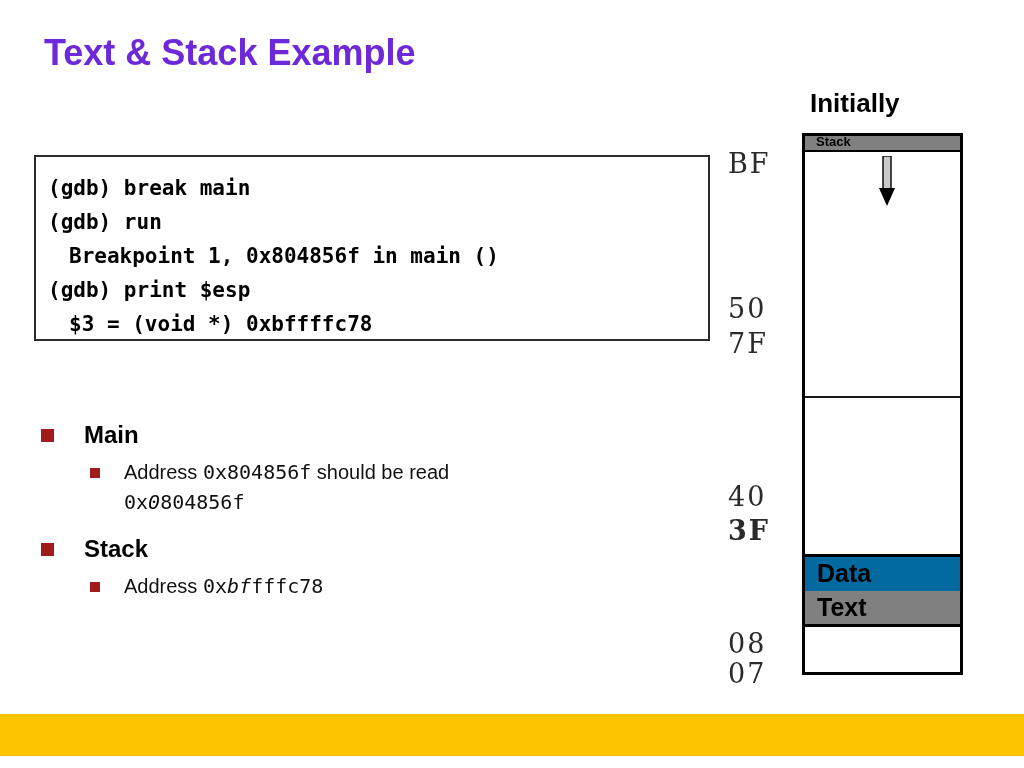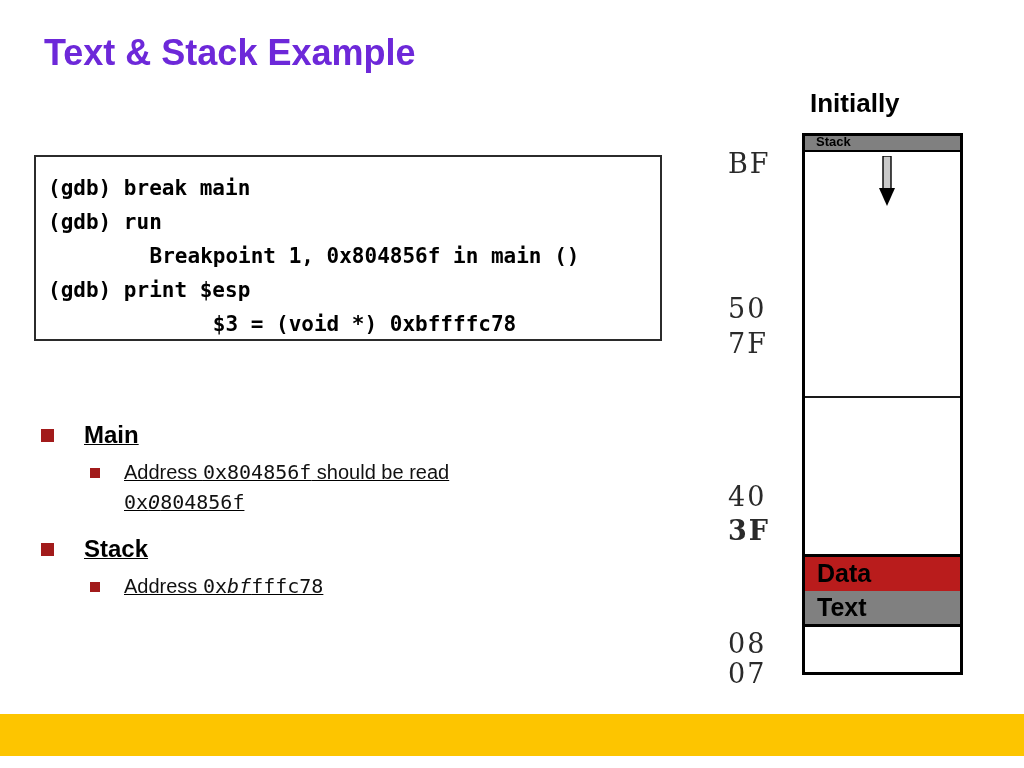--- a/index.html
+++ b/index.html
@@ -25,47 +25,45 @@
     color: #6d28d9;
     letter-spacing: 0px;
     white-space: nowrap;
   }
 
   
   #code-box {
     position: absolute;
     left: 34px;
     top: 155px;
-    width: 628px;
+    width: 676px;
     height: 186px;
     border: 2px solid #2b2b2b;
     background: #ffffff;
     box-sizing: border-box;
     padding: 14px 0 0 12px;
   }
   .code-line {
     font-family: "DejaVu Sans Mono", "Liberation Mono", monospace;
     font-size: 21px;
     font-weight: bold;
     color: #000000;
     line-height: 34px;
     white-space: pre;
   }
   .code-line.indent {
     padding-left: 21px;
-    text-align: center;
   }
 
   
   #bullets {
     position: absolute;
     left: 38px;
     top: 418px;
     width: 620px;
-    text-decoration: underline;
   }
   .bullet-l1 {
     position: relative;
     padding-left: 46px;
     margin-bottom: 4px;
   }
   .bullet-l1 > .sq1 {
     position: absolute;
     left: 3px;
     top: 11px;
@@ -161,21 +159,21 @@
   .divider {
     position: absolute;
     left: 0;
     width: 100%;
     height: 0;
     border-top: 2px solid #1a1a1a;
   }
   .seg-data {
     top: 418px;
     height: 45px;
-    background: #b91c1c;
+    background: #0369a1;
     border-top: 3px solid #000000;
     border-bottom: 2px solid #000000;
     padding-left: 10px;
   }
   .seg-text {
     top: 455px;
     height: 36px;
     background: #808080;
     border-bottom: 3px solid #000000;
     padding-left: 21px;

